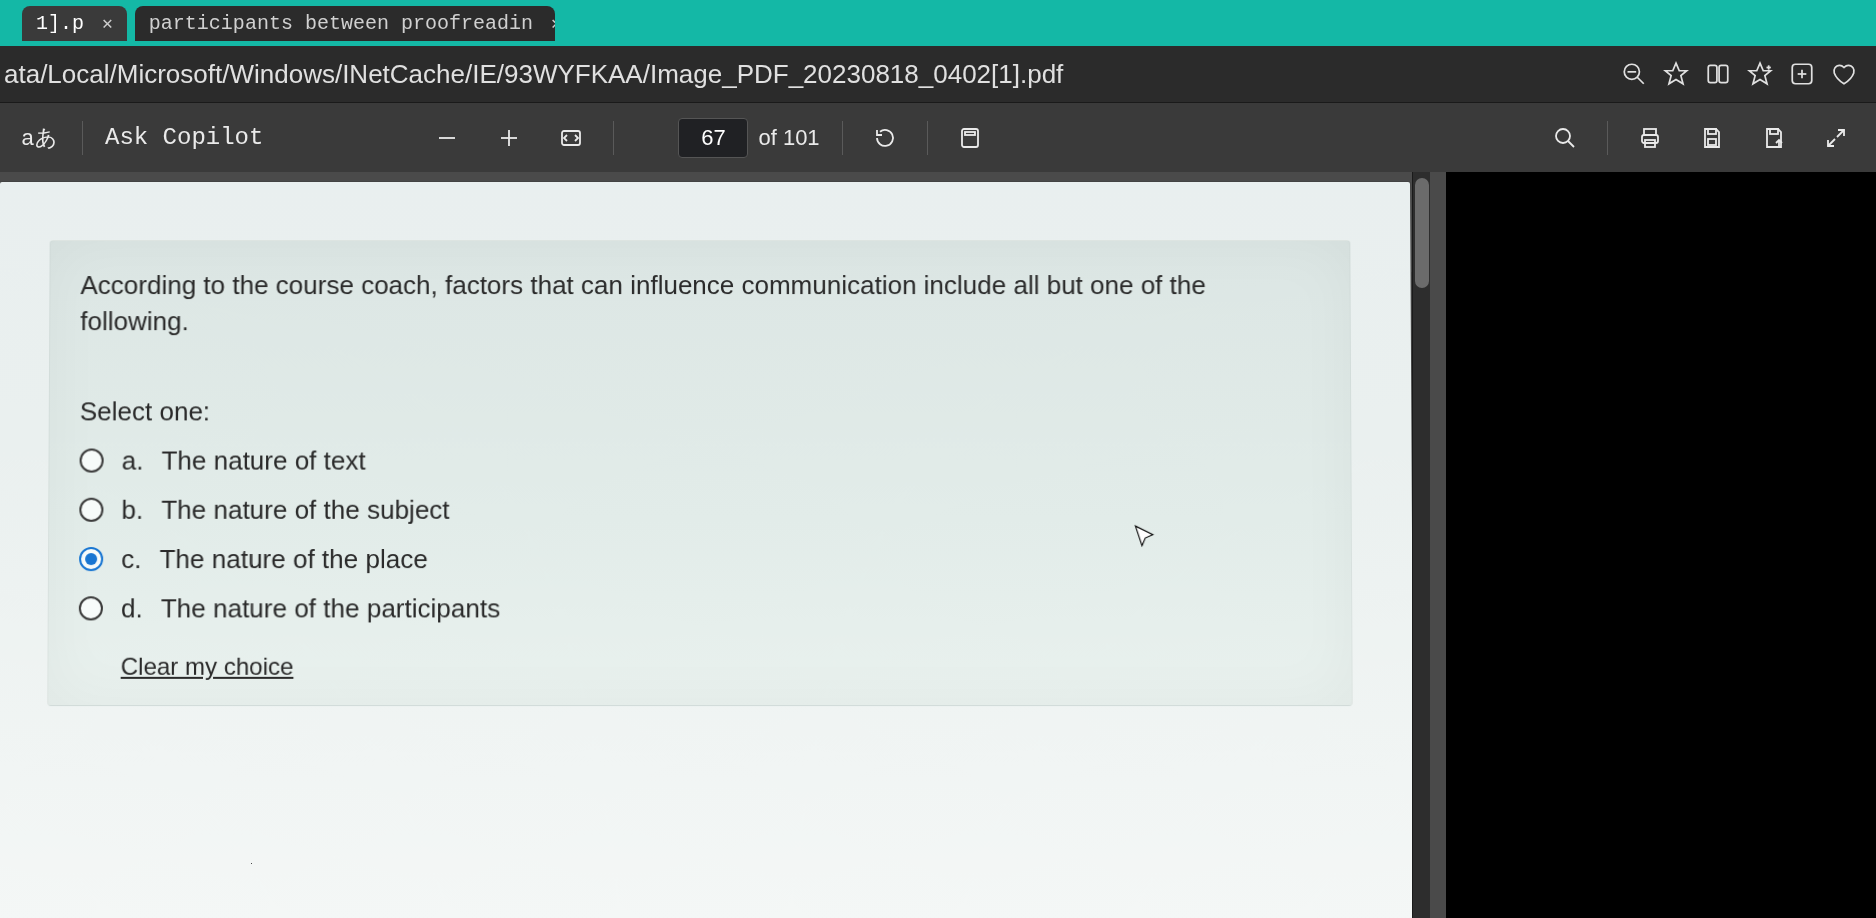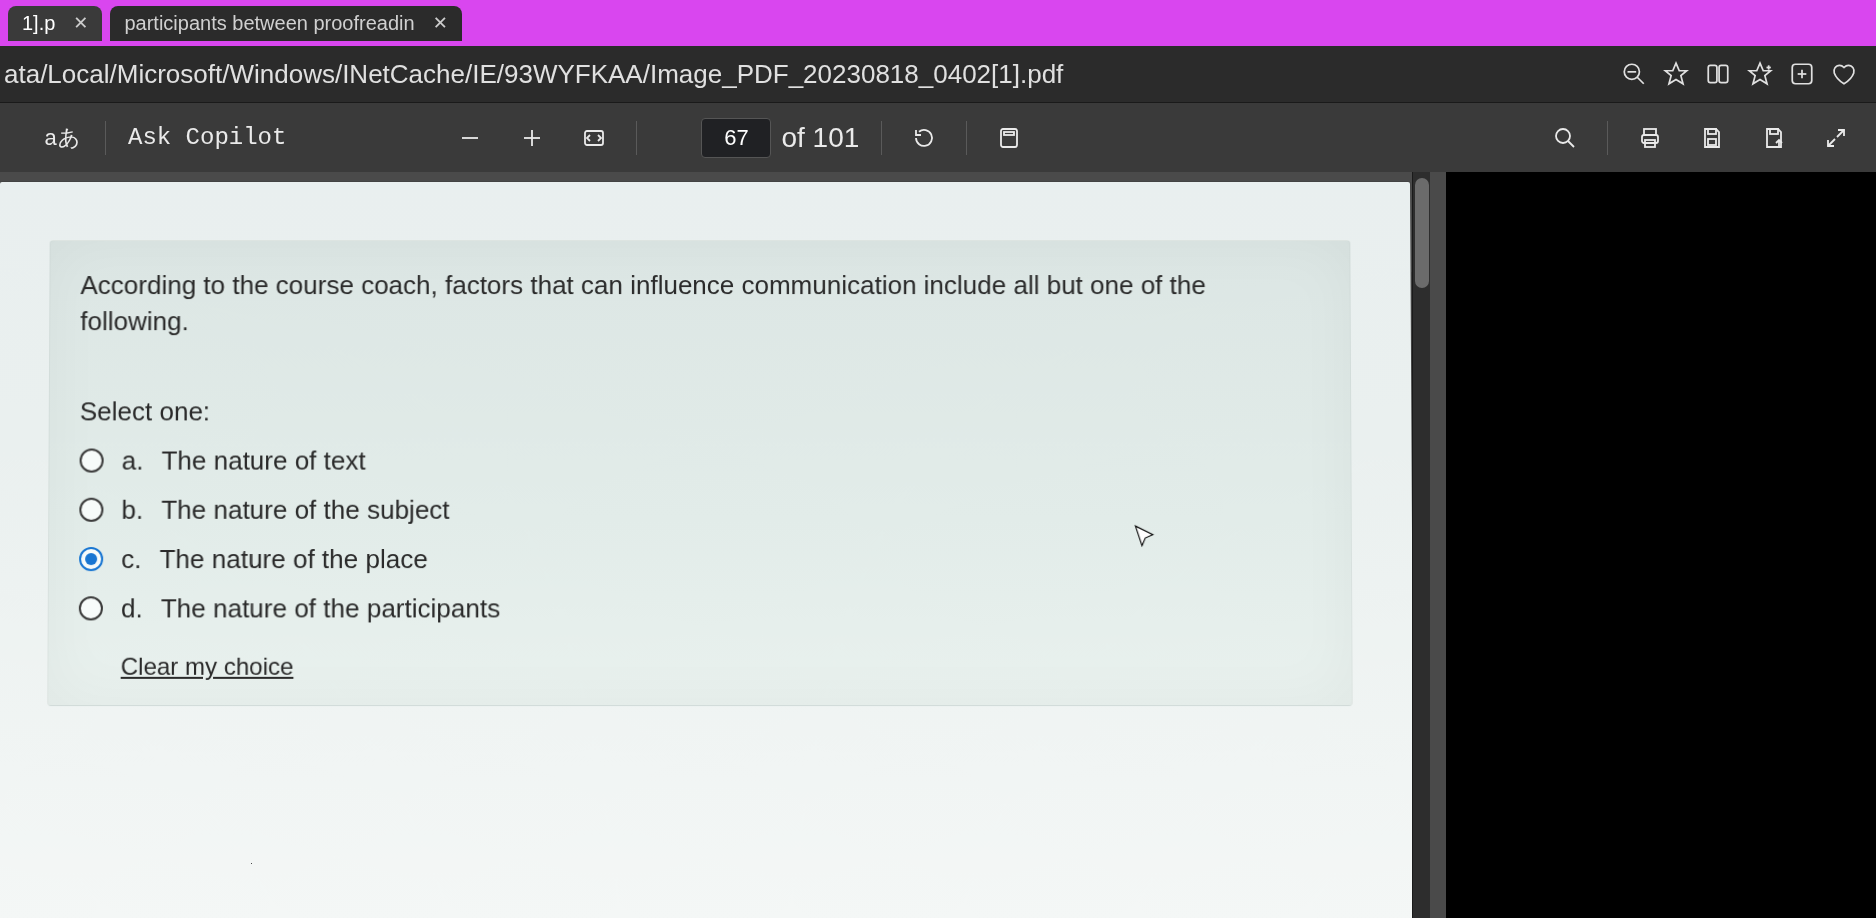--- a/index.html
+++ b/index.html
@@ -1,40 +1,40 @@
 <!DOCTYPE html>
 <html><head>
 <meta charset="utf-8">
 <style>
   * { box-sizing: border-box; margin: 0; padding: 0; }
   html, body { width: 1876px; height: 918px; overflow: hidden; font-family: "Segoe UI", Arial, sans-serif; background:#000; }
   body { position: relative; }
 
   
   .browser-chrome { background:#2b2b2b; color:#e6e6e6; width:100%; }
-  .tab-strip { display:flex; align-items:center; height:46px; background:#d946ef; padding:0 8px; gap:8px; }
+  .tab-strip { display:flex; align-items:center; height:46px; background:#14b8a6; padding:0 22px; gap:8px;font-family:Liberation Mono, monospace; }
   .tab { display:flex; align-items:center; gap:10px; padding:6px 14px; border-radius:8px 8px 0 0; background:#2b2b2b; color:#d0d0d0; font-size:20px; max-width:420px; overflow:hidden; white-space:nowrap; text-overflow:ellipsis; }
   .tab.active { background:#3a3a3a; color:#fff; }
   .tab .close { margin-left:8px; font-size:18px; color:#ccc; cursor:pointer; }
   .address-row { display:flex; align-items:center; height:56px; padding:0 14px 0 4px; background:#2b2b2b; gap:6px; }
   .address-text { flex:1; color:#e0e0e0; font-size:26px; white-space:nowrap; overflow:hidden; text-overflow:ellipsis; }
   .addr-icon { width:36px; height:36px; display:flex; align-items:center; justify-content:center; color:#e0e0e0; }
   .addr-icon svg { width:26px; height:26px; stroke:#e0e0e0; fill:none; stroke-width:1.6; }
 
   
   .pdf-toolbar { display:flex; align-items:center; height:70px; background:#3a3a3a; color:#eaeaea; padding:0 20px; gap:22px; border-top:1px solid #1a1a1a; }
-  .pdf-toolbar .left, .pdf-toolbar .right { display:flex; align-items:center; gap:22px;margin-left:23px; }
+  .pdf-toolbar .left, .pdf-toolbar .right { display:flex; align-items:center; gap:22px; }
   .pdf-toolbar .spacer { flex:1; }
   .tool-btn { width:40px; height:40px; display:flex; align-items:center; justify-content:center; color:#eaeaea; border-radius:4px; }
   .tool-btn svg { width:24px; height:24px; stroke:#eaeaea; fill:none; stroke-width:1.8; }
   .ask-copilot { font-size:24px; color:#eaeaea; cursor:pointer;font-family:Liberation Mono, monospace; }
   .sep { width:1px; height:34px; background:#5a5a5a; }
   .page-box { display:flex; align-items:center; gap:10px;padding-left:42px; }
   .page-input { width:70px; height:40px; background:#202124; color:#fff; border:1px solid #555; border-radius:4px; text-align:center; font-size:22px; }
-  .page-of { font-size:28px; color:#eaeaea; }
+  .page-of { font-size:22px; color:#eaeaea; }
 
   
   .pdf-viewport { position:relative; height:746px; background:#4a4a4a; display:flex; justify-content:flex-start; padding:10px 0 0 0; }
   .page { position:relative; width:1410px; min-height:736px; background: linear-gradient(180deg,#e9efef 0%, #eaf0ef 35%, #f4f7f6 100%); margin-left:0; box-shadow: 0 0 0 1px rgba(0,0,0,.1); border-radius:2px; transform: perspective(2600px) rotateX(1.2deg); transform-origin: top center; }
   .scrollbar { position:absolute; right:2px; top:0; width:18px; height:100%; background:#2d2d2d; border-left:1px solid #1a1a1a; }
   .scrollbar .thumb { position:absolute; left:2px; width:14px; background:#6b6b6b; border-radius:7px; }
   .right-black { position:absolute; top:0; right:0; width:430px; height:100%; background:#000; }
 
   
   .qcard { position:absolute; left:50px; top:58px; right:60px; padding:26px 30px 24px 30px; background: linear-gradient(180deg,#dce6e4 0%, #e2ece9 60%, #e9f1ee 100%); border:1px solid rgba(0,0,0,.05); border-radius:4px; box-shadow: inset 0 0 60px rgba(0,0,0,.04); }

